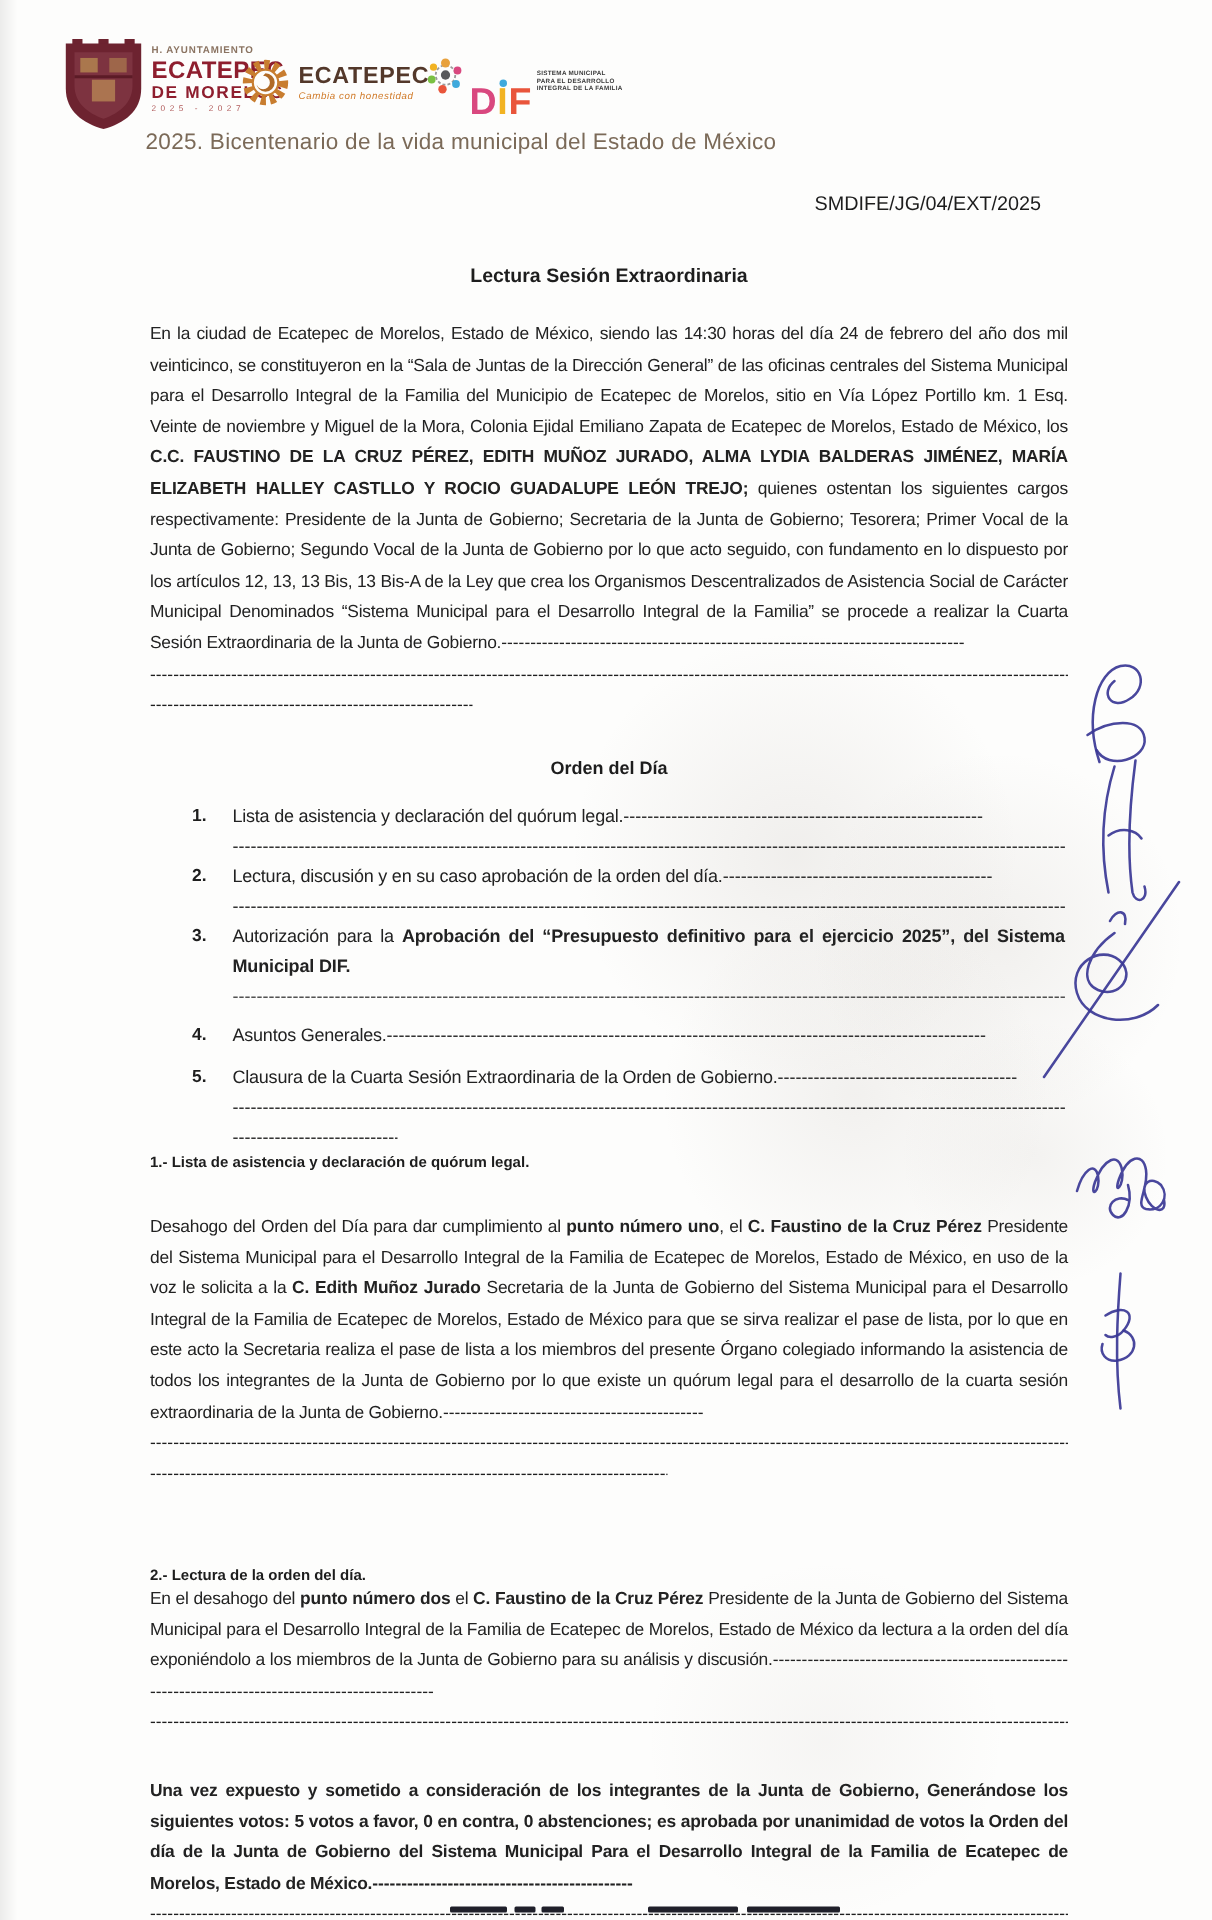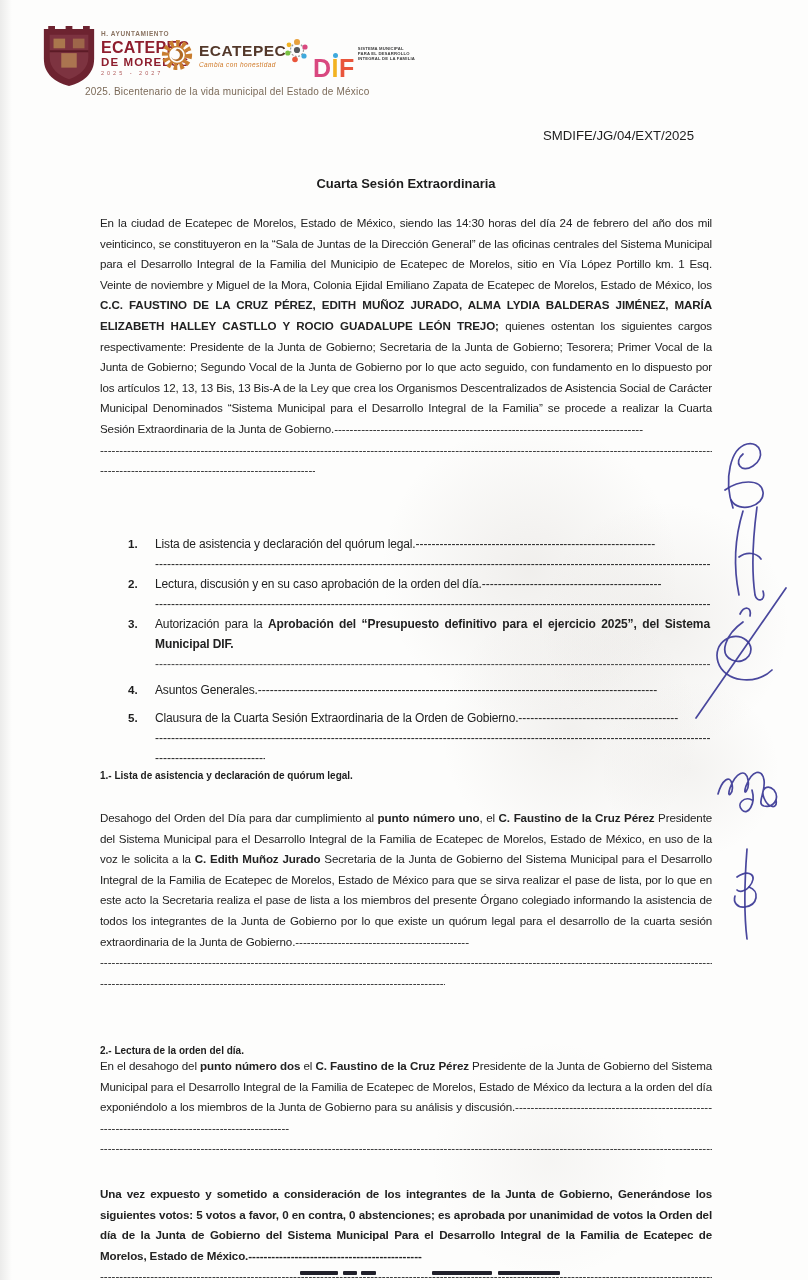--- a/index.html
+++ b/index.html
@@ -23,21 +23,21 @@
   .city-name{font-size:15.5px;font-weight:800;color:#53382a;letter-spacing:.5px;}
   .city-tag{font-size:6.5px;font-style:italic;color:#d07a28;margin-top:1px;letter-spacing:.4px;}
   .diflogo{position:absolute;left:284px;top:38px;display:flex;align-items:flex-start;gap:3px;}
   .dif-word{line-height:1;margin-top:18px;}
   .dif-word span{display:inline-block;font-size:25px;font-weight:800;letter-spacing:.5px;}
   .dif-d{color:#d9487f;} .dif-f{color:#e9553b;}
   .dif-i{color:#f2b322;position:relative;}
   .dif-i::after{content:"";position:absolute;top:-3px;left:1px;width:5px;height:5px;border-radius:50%;background:#3fa9dc;}
   .dif-small{margin-top:8px;line-height:5px;}
   .dif-small div{font-size:4.2px;color:#3a3a3a;font-weight:700;letter-spacing:.2px;}
-  .banner{position:absolute;left:85px;top:86px;font-size:10px;color:#7b6a58;letter-spacing:.2px;}
+  .banner{position:absolute;left:97px;top:86px;font-size:15px;color:#7b6a58;letter-spacing:.2px;}
 
   
   .blk{position:absolute;left:100px;width:612px;z-index:2;}
   .ref{position:absolute;left:100px;top:128px;width:612px;text-align:right;padding-right:18px;
        font-size:13.2px;font-weight:400;color:#1d1d1d;box-sizing:border-box;z-index:2;}
   .title{position:absolute;left:100px;top:176px;width:612px;text-align:center;
        font-size:13px;font-weight:700;color:#1d1d1d;z-index:2;}
   .para{font-size:11.6px;line-height:20.6px;text-align:justify;letter-spacing:-0.15px;color:#222;margin:0;}
   .para b{letter-spacing:-0.1px;}
   .bold-para{font-weight:700;}
@@ -121,28 +121,29 @@
         <div>SISTEMA MUNICIPAL</div>
         <div>PARA EL DESARROLLO</div>
         <div>INTEGRAL DE LA FAMILIA</div>
       </div>
     </div>
 
     <div class="banner">2025. Bicentenario de la vida municipal del Estado de México</div>
   </div>
 
   <div class="ref">SMDIFE/JG/04/EXT/2025</div>
-  <div class="title">Cuarta Sesión Extraordinaria</div>
+  <div class="title">Lectura Sesión Extraordinaria</div>
 
   <section class="blk" style="top:213px">
     <p class="para"><span>En la ciudad de Ecatepec de Morelos, Estado de México, siendo las 14:30 horas del día 24 de febrero del año dos mil veinticinco, se constituyeron en la “Sala de Juntas de la Dirección General” de las oficinas centrales del Sistema Municipal para el Desarrollo Integral de la Familia del Municipio de Ecatepec de Morelos, sitio en Vía López Portillo km. 1 Esq. Veinte de noviembre y Miguel de la Mora, Colonia Ejidal Emiliano Zapata de Ecatepec de Morelos, Estado de México, los </span><b>C.C. FAUSTINO DE LA CRUZ PÉREZ, EDITH MUÑOZ JURADO, ALMA LYDIA BALDERAS JIMÉNEZ, MARÍA ELIZABETH HALLEY CASTLLO Y ROCIO GUADALUPE LEÓN TREJO;</b><span> quienes ostentan los siguientes cargos respectivamente: Presidente de la Junta de Gobierno; Secretaria de la Junta de Gobierno; Tesorera; Primer Vocal de la Junta de Gobierno; Segundo Vocal de la Junta de Gobierno por lo que acto seguido, con fundamento en lo dispuesto por los artículos 12, 13, 13 Bis, 13 Bis-A de la Ley que crea los Organismos Descentralizados de Asistencia Social de Carácter Municipal Denominados “Sistema Municipal para el Desarrollo Integral de la Familia” se procede a realizar la Cuarta Sesión Extraordinaria de la Junta de Gobierno.</span><span class="dashes">--------------------------------------------------------------------------------</span></p>
     <div class="dashline w-full">------------------------------------------------------------------------------------------------------------------------------------------------------------------------------------</div>
     <div class="dashline" style="width:215px">------------------------------------------------------------------------------------------------------------------------------------------------------------------------------------</div>
   </section>
 
+  <div class="orden-title">Orden del Día</div>
 
   <section class="olist">
     <div class="oli">
       <span class="num">1.</span>
       <p class="para itxt"><span>Lista de asistencia y declaración del quórum legal.</span><span class="dashes">------------------------------------------------------------</span></p>
     </div>
     <div class="dashline sub">------------------------------------------------------------------------------------------------------------------------------------------------------------------------------------</div>
 
     <div class="oli">
       <span class="num">2.</span>

